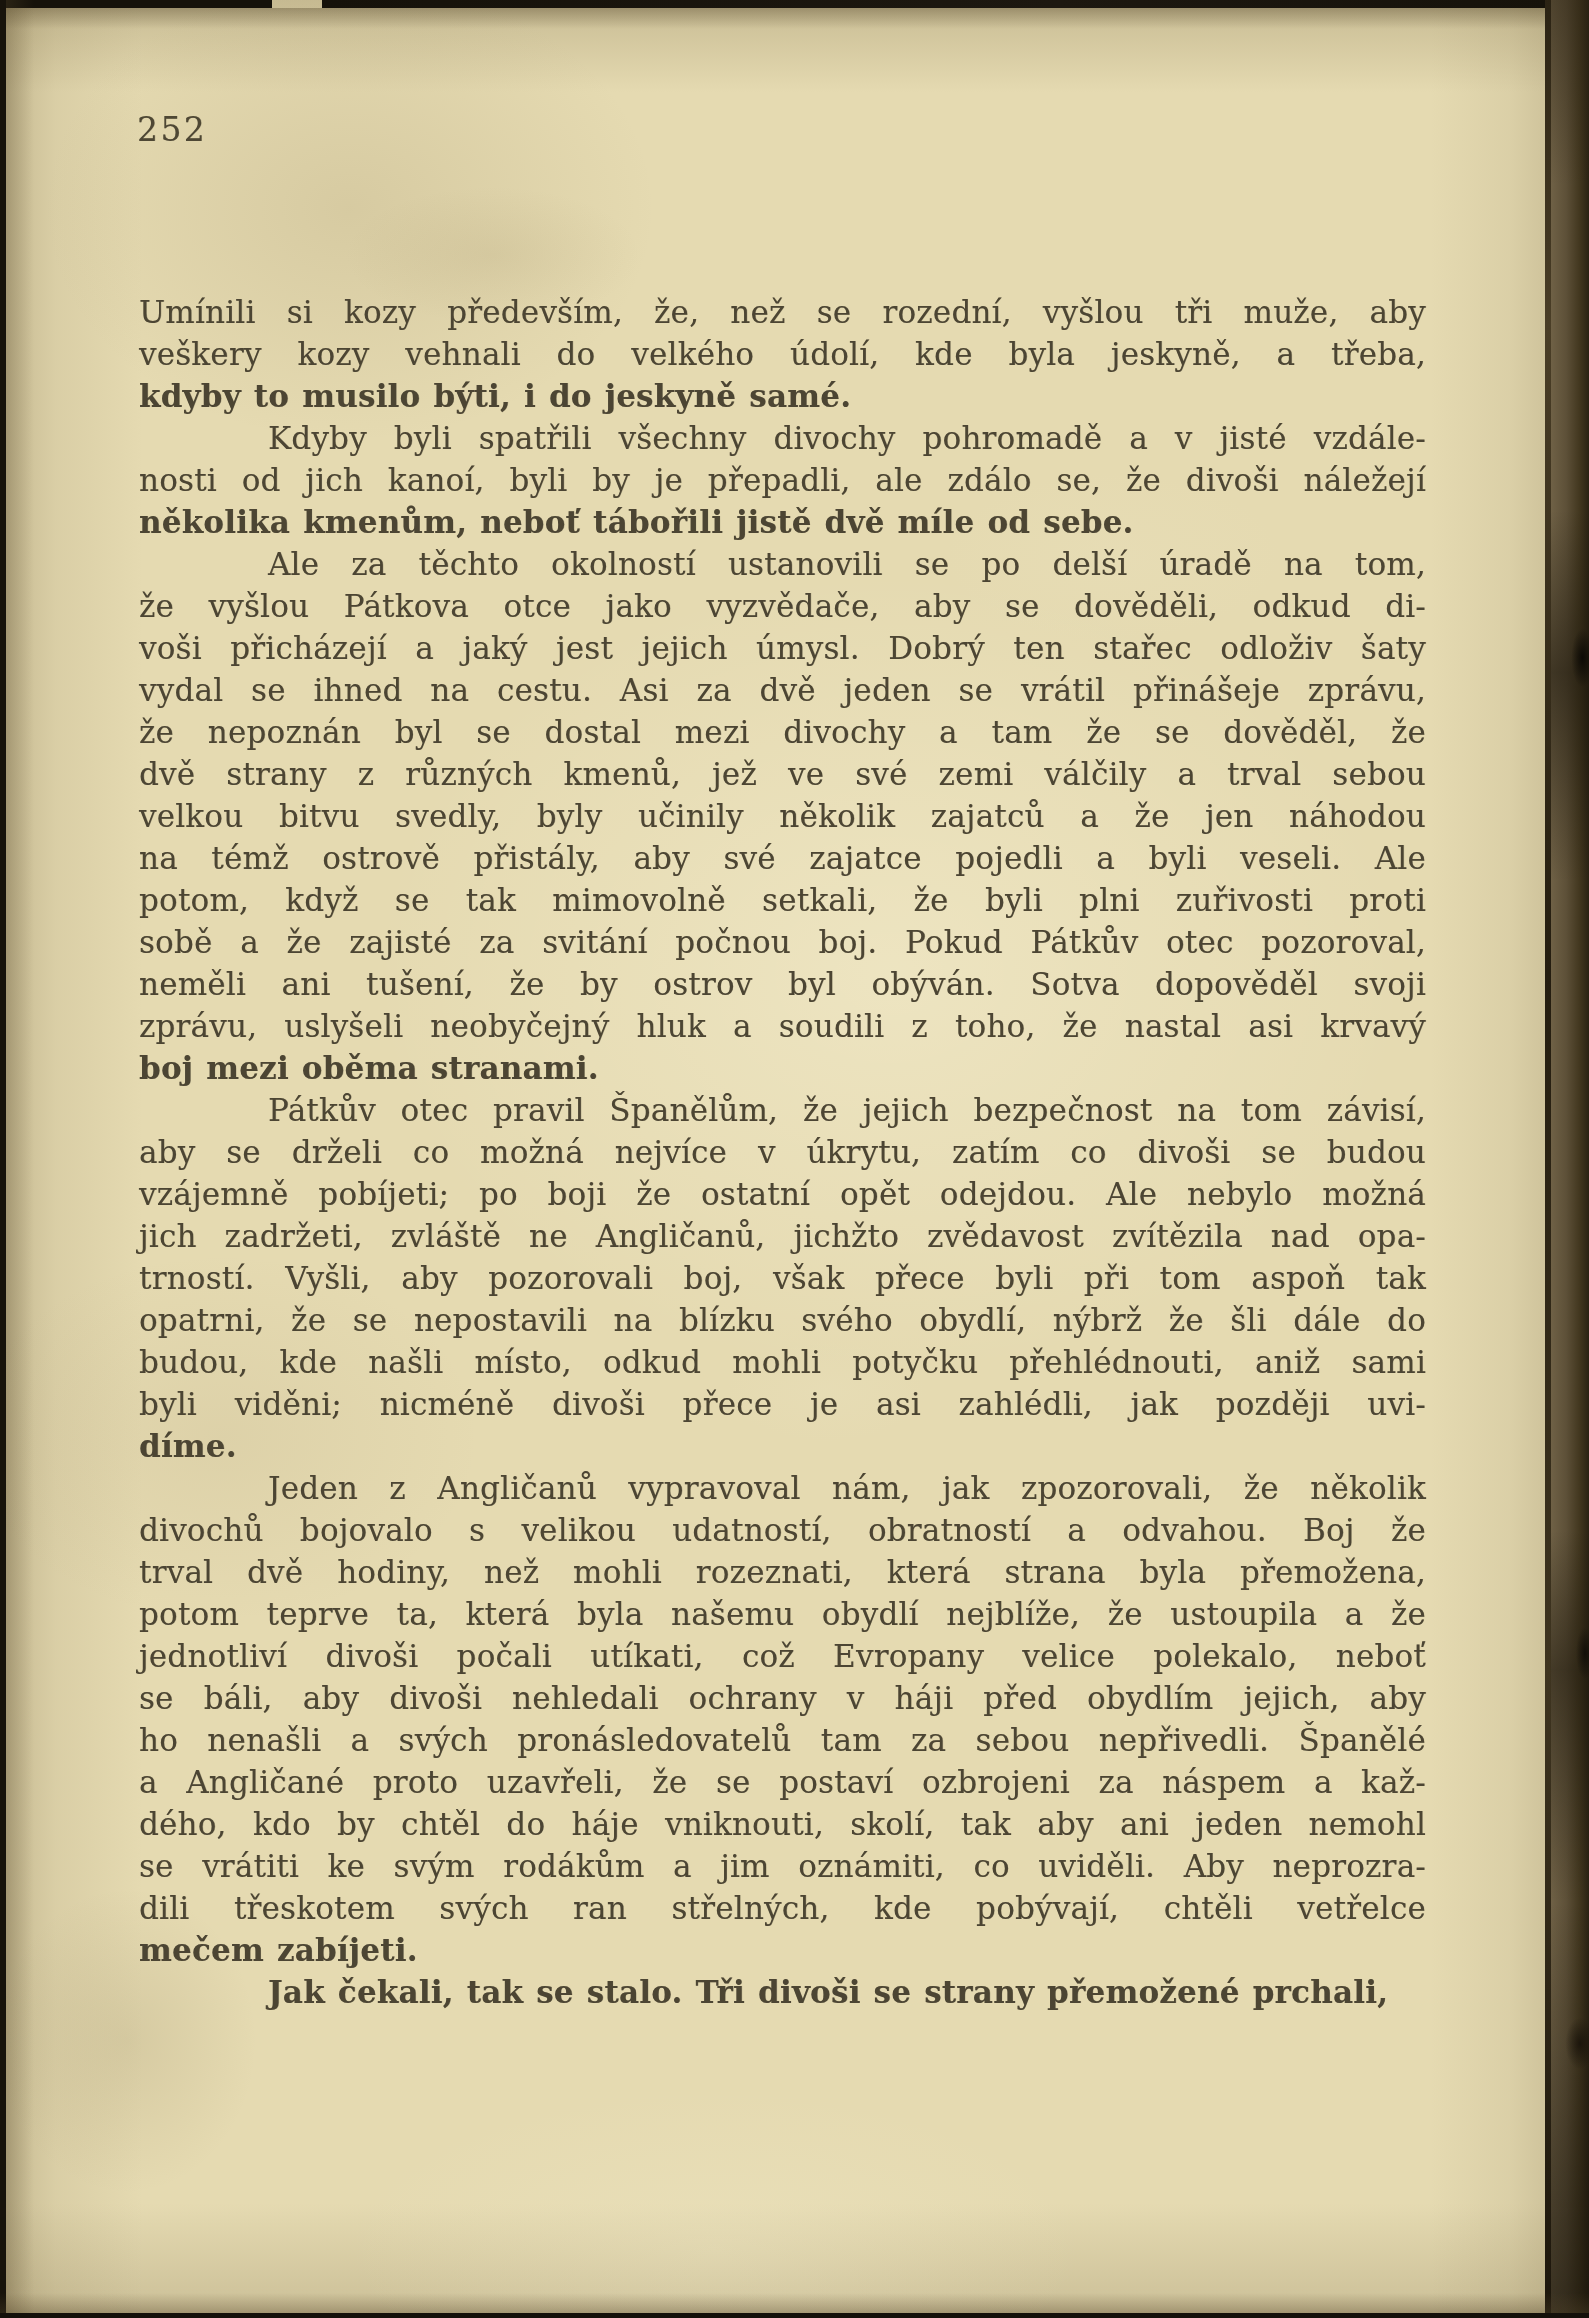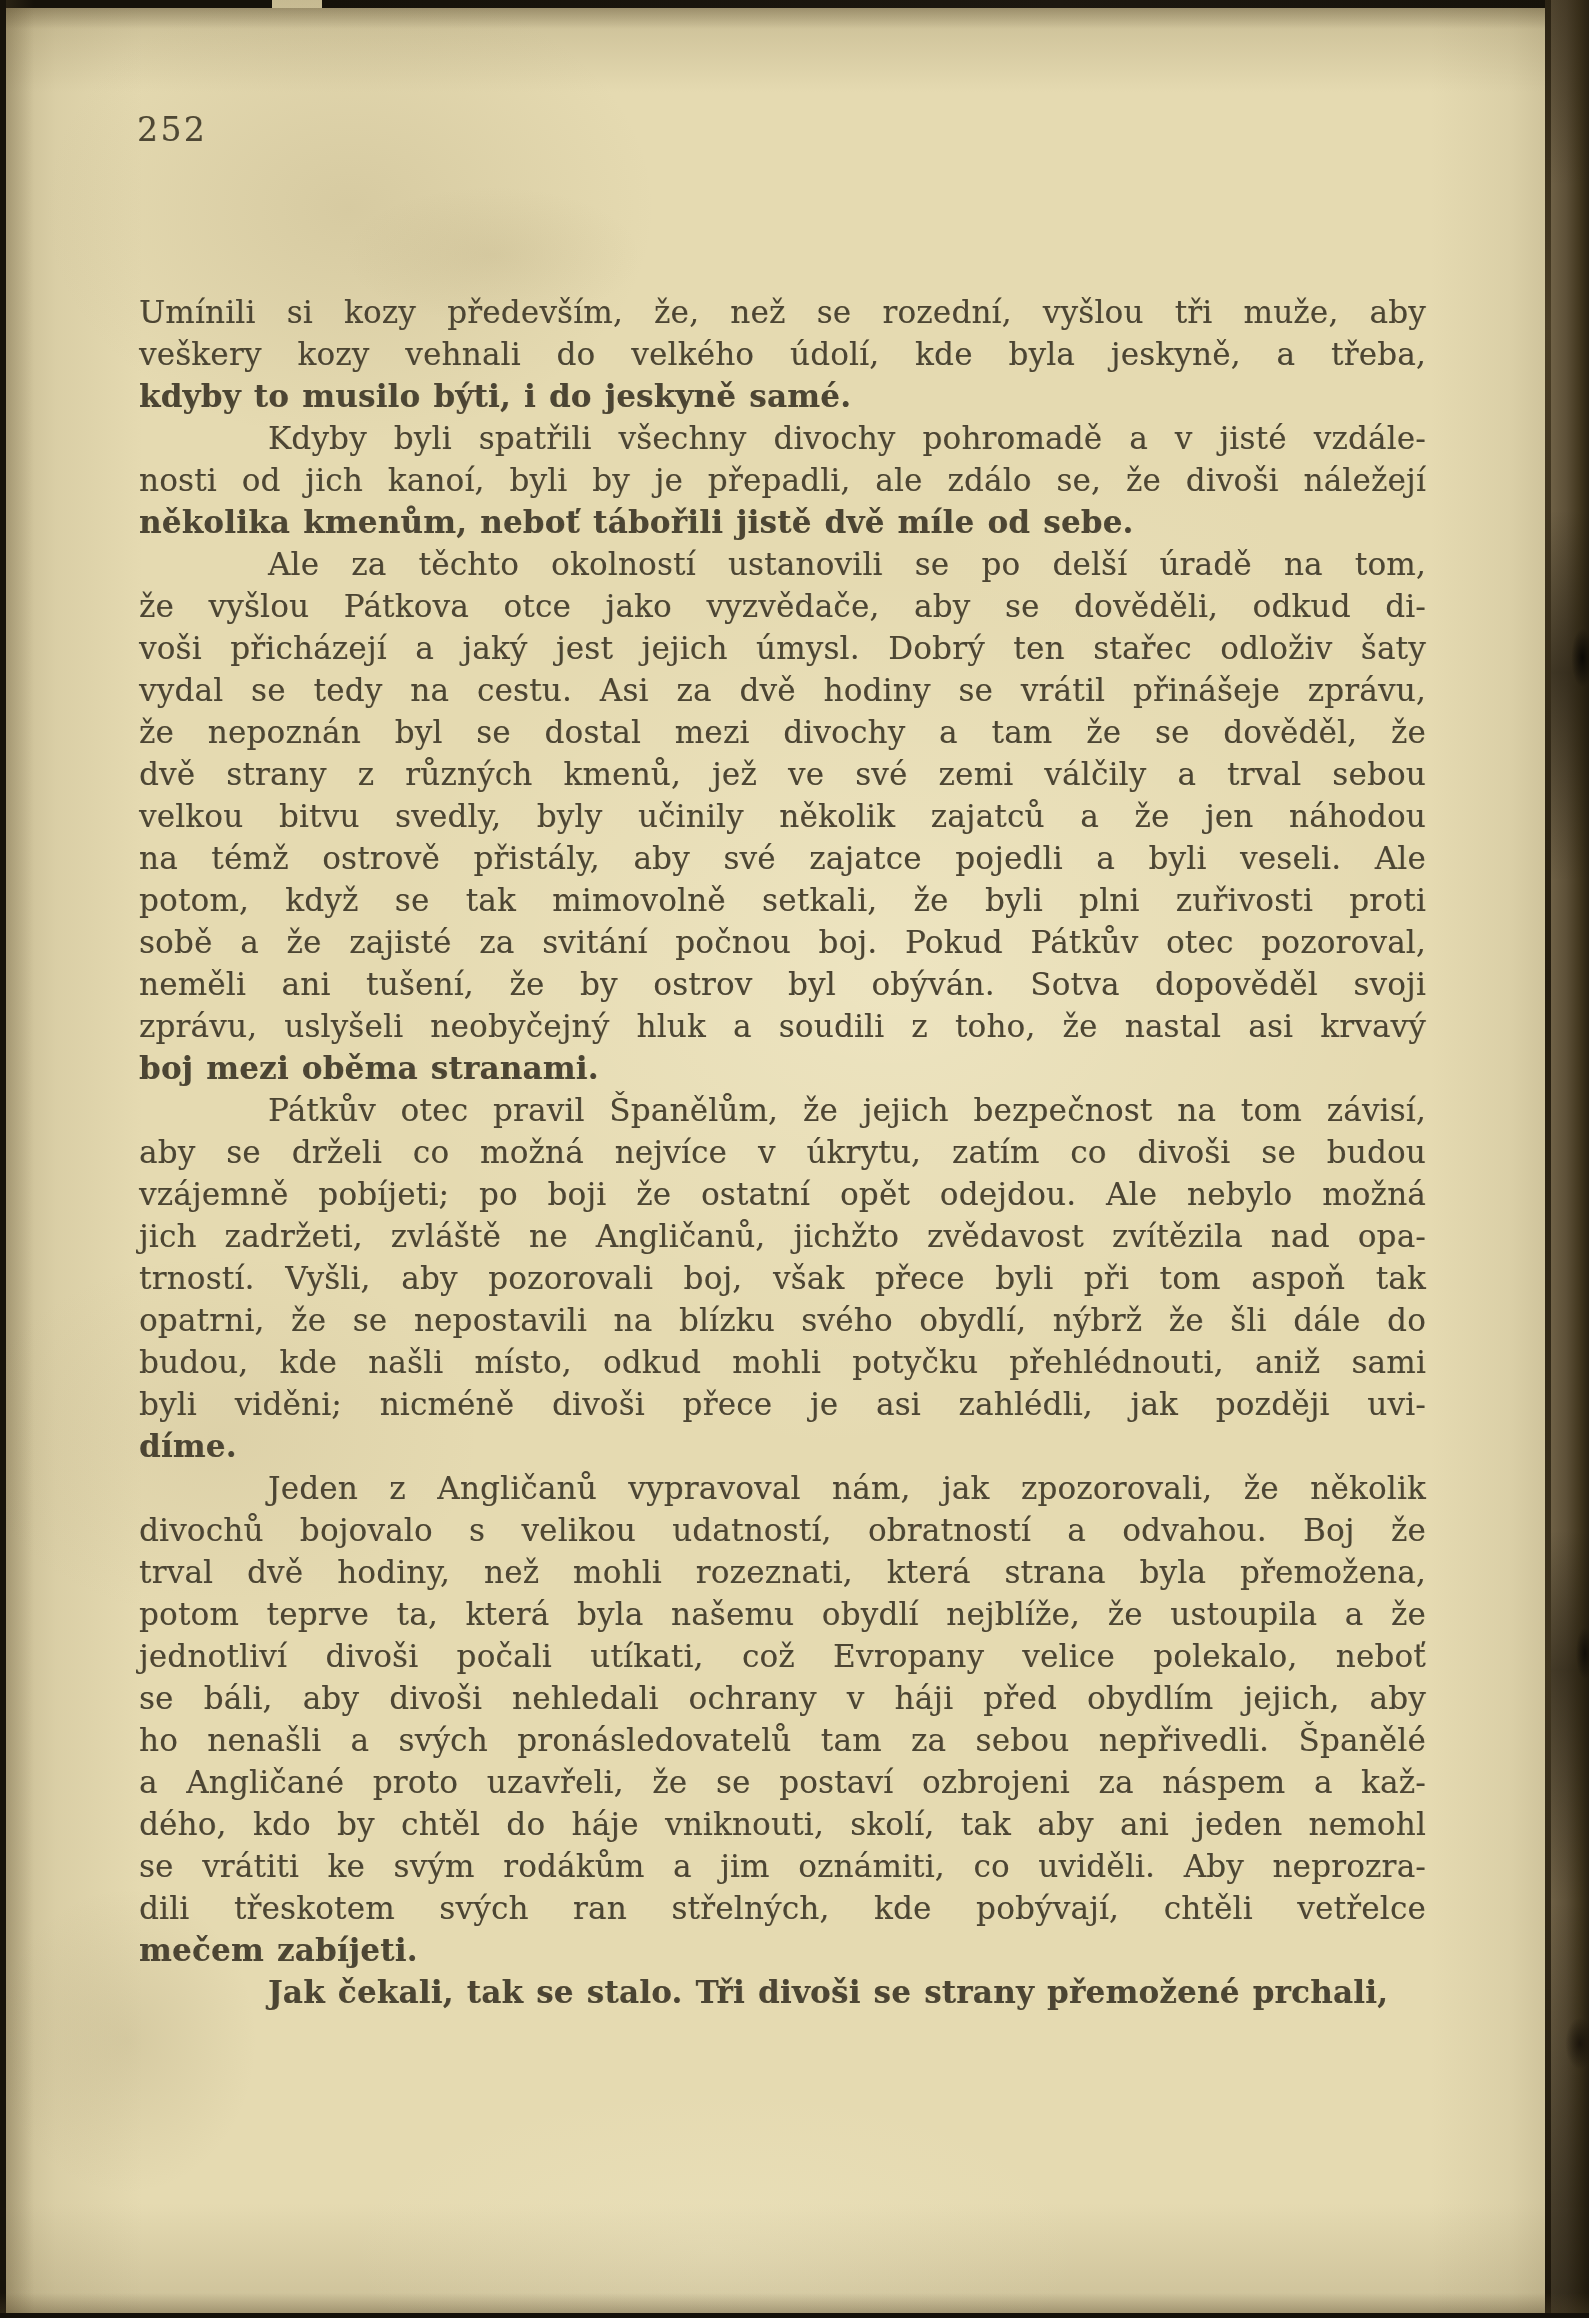--- a/index.html
+++ b/index.html
@@ -125,21 +125,21 @@
       </div>
       <div class="para">
         <div class="line ind">Kdyby byli spatřili všechny divochy pohromadě a v jisté vzdále-</div>
         <div class="line">nosti od jich kanoí, byli by je přepadli, ale zdálo se, že divoši náležejí</div>
         <div class="line last">několika kmenům, neboť tábořili jistě dvě míle od sebe.</div>
       </div>
       <div class="para">
         <div class="line ind">Ale za těchto okolností ustanovili se po delší úradě na tom,</div>
         <div class="line">že vyšlou Pátkova otce jako vyzvědače, aby se dověděli, odkud di-</div>
         <div class="line">voši přicházejí a jaký jest jejich úmysl. Dobrý ten stařec odloživ šaty</div>
-        <div class="line">vydal se tedy na cestu. Asi za dvě hodiny se vrátil přinášeje zprávu,</div>
+        <div class="line">vydal se ihned na cestu. Asi za dvě jeden se vrátil přinášeje zprávu,</div>
         <div class="line">že nepoznán byl se dostal mezi divochy a tam že se dověděl, že</div>
         <div class="line">dvě strany z různých kmenů, jež ve své zemi válčily a trval sebou</div>
         <div class="line">velkou bitvu svedly, byly učinily několik zajatců a že jen náhodou</div>
         <div class="line">na témž ostrově přistály, aby své zajatce pojedli a byli veseli. Ale</div>
         <div class="line">potom, když se tak mimovolně setkali, že byli plni zuřivosti proti</div>
         <div class="line">sobě a že zajisté za svitání počnou boj. Pokud Pátkův otec pozoroval,</div>
         <div class="line">neměli ani tušení, že by ostrov byl obýván. Sotva dopověděl svoji</div>
         <div class="line">zprávu, uslyšeli neobyčejný hluk a soudili z toho, že nastal asi krvavý</div>
         <div class="line last">boj mezi oběma stranami.</div>
       </div>

